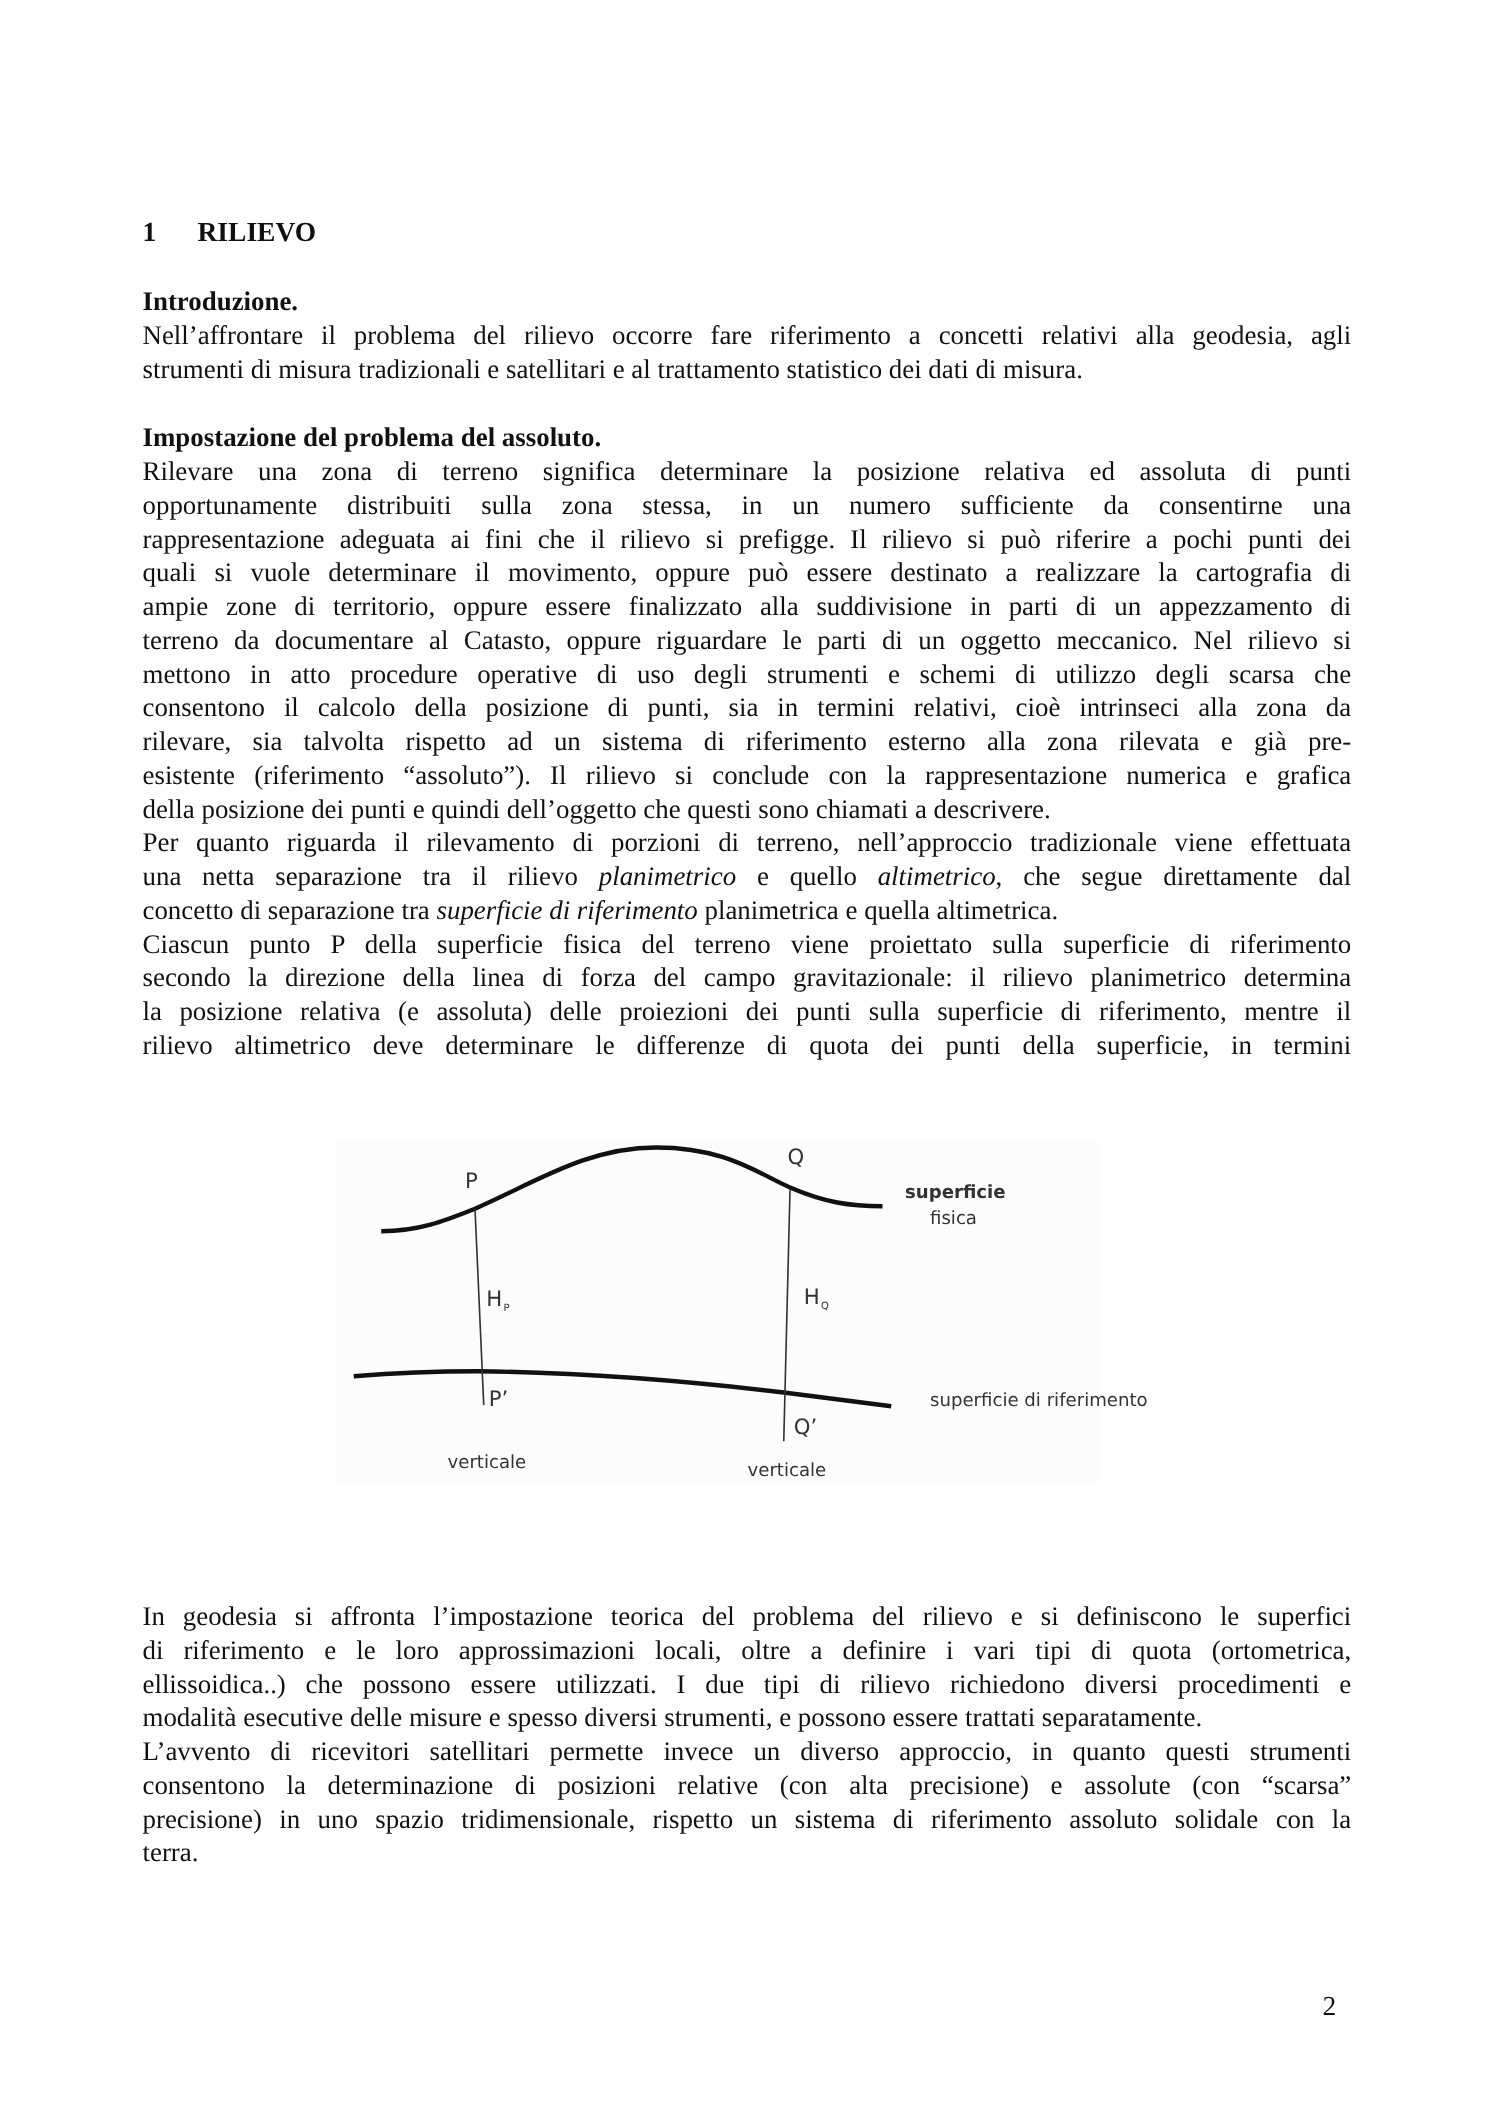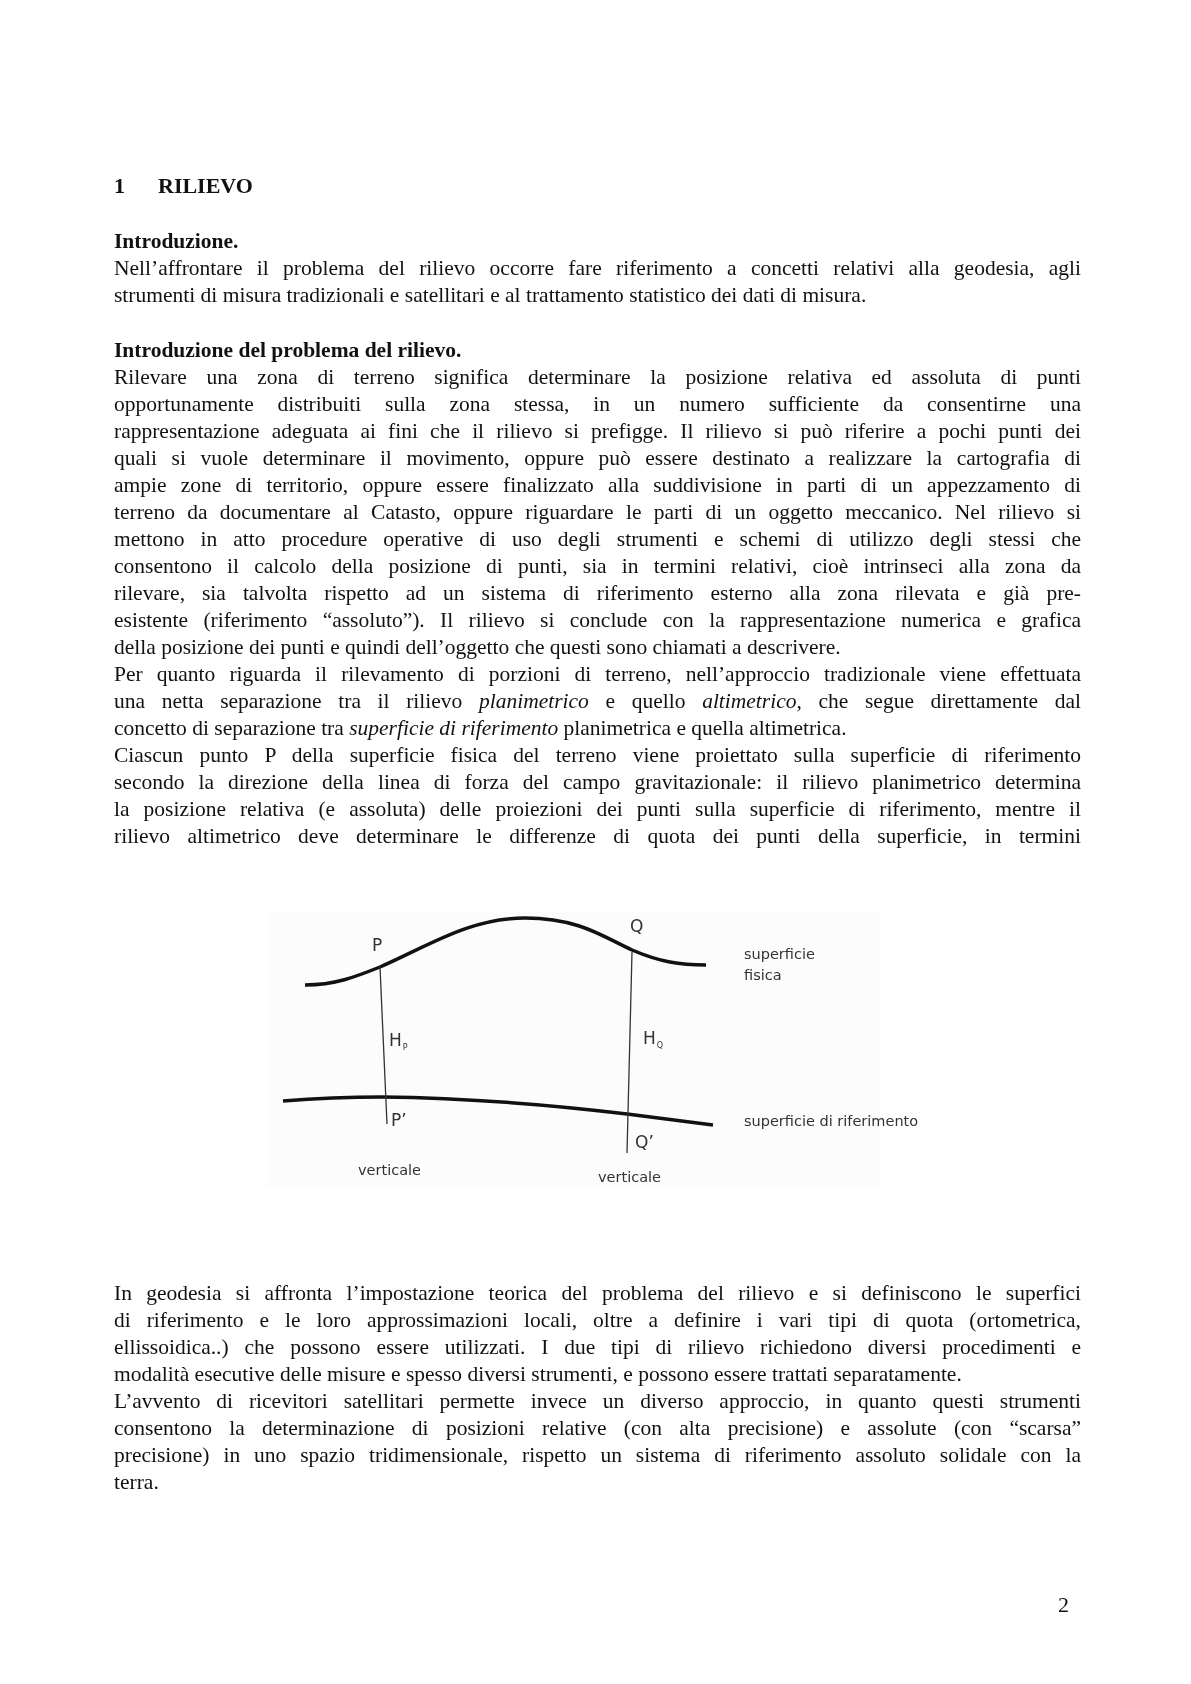--- a/index.html
+++ b/index.html
@@ -28,29 +28,29 @@
     <span class="num">1</span><span>RILIEVO</span>
   </div>
 
   <div class="text" style="top: 228px;">
     <div class="heading line last">Introduzione.</div>
     <div class="line">Nell’affrontare il problema del rilievo occorre fare riferimento a concetti relativi alla geodesia, agli</div>
     <div class="line last">strumenti di misura  tradizionali e satellitari e al trattamento statistico dei dati di misura.</div>
   </div>
 
   <div class="text" style="top: 337px;">
-    <div class="heading line last">Introduzione del problema del rilievo.</div>
+    <div class="heading line last">Impostazione del problema del assoluto.</div>
     <div>
       <div class="line">Rilevare una zona di terreno significa determinare la posizione relativa ed assoluta di punti</div>
       <div class="line">opportunamente distribuiti sulla zona stessa, in un numero sufficiente da consentirne una</div>
       <div class="line">rappresentazione adeguata ai fini che il rilievo si prefigge. Il rilievo si può riferire a pochi punti dei</div>
       <div class="line">quali si vuole determinare il movimento, oppure può essere destinato a realizzare la cartografia di</div>
       <div class="line">ampie zone di territorio, oppure essere finalizzato alla suddivisione in parti di un appezzamento di</div>
       <div class="line">terreno da documentare al Catasto, oppure riguardare le parti di un oggetto meccanico. Nel rilievo si</div>
-      <div class="line">mettono in atto procedure operative di uso degli strumenti e schemi di utilizzo degli stessi che</div>
+      <div class="line">mettono in atto procedure operative di uso degli strumenti e schemi di utilizzo degli scarsa che</div>
       <div class="line">consentono il calcolo della posizione di punti, sia in termini relativi, cioè intrinseci alla zona da</div>
       <div class="line">rilevare, sia talvolta rispetto ad un sistema di riferimento esterno alla zona rilevata e già pre-</div>
       <div class="line">esistente (riferimento “assoluto”). Il rilievo si conclude con la rappresentazione numerica e grafica</div>
       <div class="line last">della posizione dei punti e quindi dell’oggetto che questi sono chiamati a descrivere.</div>
     </div>
     <div>
       <div class="line">Per quanto riguarda il rilevamento di porzioni di terreno, nell’approccio tradizionale viene effettuata</div>
       <div class="line"><span>una netta separazione tra il rilievo </span><em>planimetrico</em><span> e quello </span><em>altimetrico</em><span>, che segue direttamente dal</span></div>
       <div class="line last"><span>concetto di separazione tra </span><em>superficie di riferimento</em><span> planimetrica e quella altimetrica.</span></div>
     </div>
@@ -79,21 +79,21 @@
 
     <div class="dlabel" style="left:389px;top:1030px;font-size:17px;"><span>H</span><span class="sub">P</span></div>
     <div class="dlabel" style="left:643px;top:1028px;font-size:17px;text-align:center;"><span>H</span><span class="sub">Q</span></div>
 
     <div class="dlabel" style="left:391px;top:1110px;font-size:17px;">P’</div>
     <div class="dlabel" style="left:635px;top:1132px;font-size:17px;">Q’</div>
 
     <div class="dlabel small" style="left:358px;top:1162px;">verticale</div>
     <div class="dlabel small" style="left:598px;top:1169px;">verticale</div>
 
-    <div class="dlabel small" style="left:744px;top:946px;">superficie</div>
+    <div class="dlabel small" style="left:724px;top:946px;font-weight:bold;">superficie</div>
     <div class="dlabel small" style="left:744px;top:967px;">fisica</div>
     <div class="dlabel small" style="left:744px;top:1113px;">superficie di riferimento</div>
   </div>
 
   <div class="text" style="top: 1280px;">
     <div>
       <div class="line">In geodesia si affronta l’impostazione teorica del problema del rilievo e si definiscono le superfici</div>
       <div class="line">di riferimento e le loro approssimazioni locali, oltre a definire i vari tipi di quota (ortometrica,</div>
       <div class="line">ellissoidica..) che possono essere utilizzati. I due tipi di rilievo richiedono diversi procedimenti e</div>
       <div class="line last">modalità esecutive delle misure e spesso diversi strumenti, e possono essere trattati separatamente.</div>

